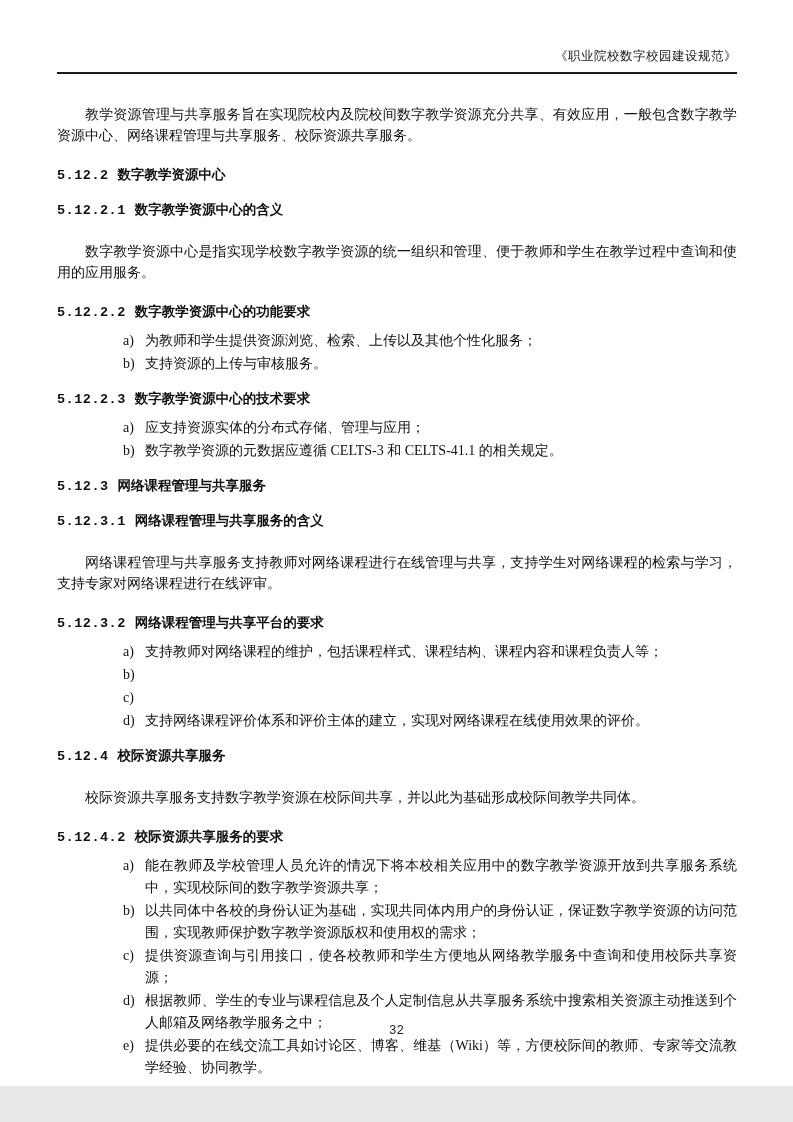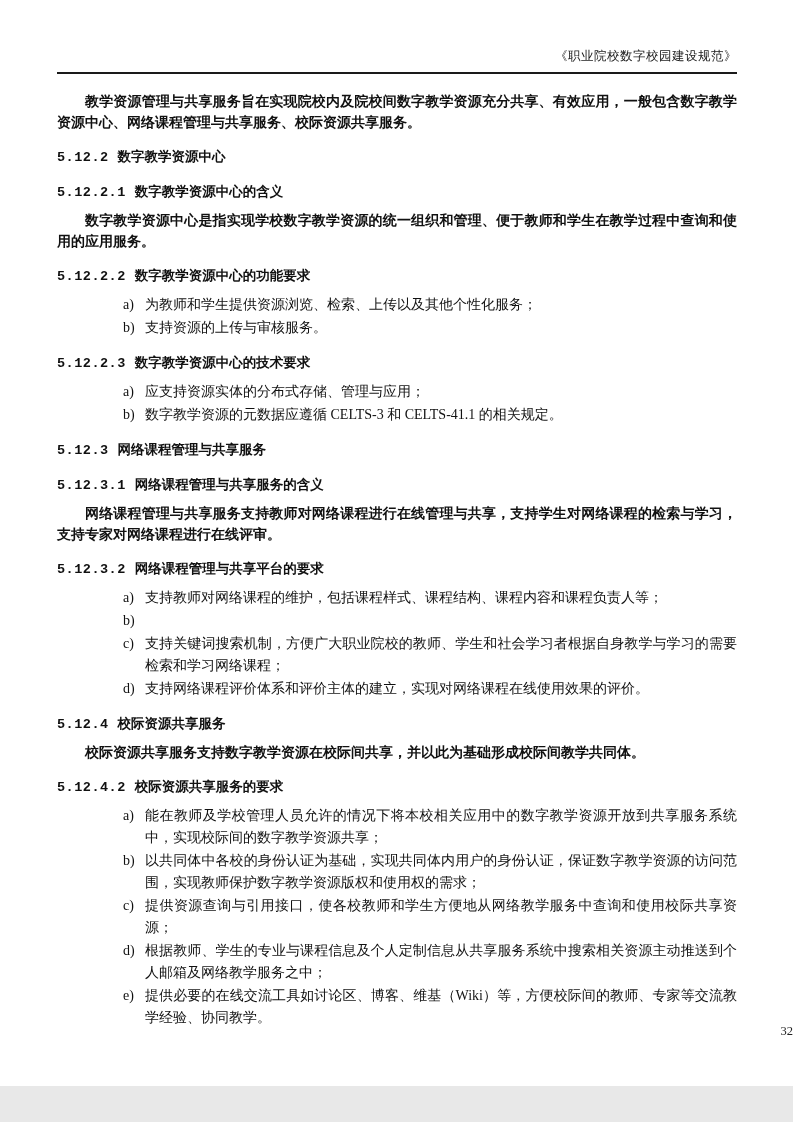--- a/index.html
+++ b/index.html
@@ -38,23 +38,22 @@
   .content {
     position: absolute;
     top: 84px;
     left: 57px;
     width: 680px;
     font-size: 14px;
     line-height: 21px;
     text-align: justify;
   }
   .para {
-    margin: 7px 0;
+    margin: 20px 0;
     text-indent: 2em;
-    font-weight: bold;
   }
   .heading {
     margin: 15px 0 7px 0;
     font-family: Liberation Mono, monospace;
     font-weight: bold;
     font-size: 13.5px;
     line-height: 20px;
     text-align: left;
   }
   .heading .hnum {
@@ -76,23 +75,24 @@
   }
   .li-text {
     flex: 1 1 auto;
     text-align: justify;
   }
   .page-footer {
     position: absolute;
     top: 1024px;
     left: 0;
     width: 100%;
-    text-align: right;
+    text-align: center;
     font-size: 12.5px;
     color: #222222;
+    font-family: Liberation Mono, monospace;
   }
 </style>
 </head>
 <body>
 
 <div class="page">
   <div class="running-header">《职业院校数字校园建设规范》</div>
   <div class="header-rule"></div>
 
   <div class="content" id="doc-content">
@@ -129,21 +129,20 @@
       <div class="list">
         <div class="list-item">
           <span class="li-label">a)</span>
           <span class="li-text">支持教师对网络课程的维护，包括课程样式、课程结构、课程内容和课程负责人等；</span>
         </div>
         <div class="list-item">
           <span class="li-label">b)</span>
         </div>
         <div class="list-item">
           <span class="li-label">c)</span>
-          <span class="li-text">支持关键词搜索机制，方便广大职业院校的教师、学生和社会学习者根据自身教学与学习的需要检索和学习网络课程；</span>
         </div>
         <div class="list-item">
           <span class="li-label">d)</span>
           <span class="li-text">支持网络课程评价体系和评价主体的建立，实现对网络课程在线使用效果的评价。</span>
         </div>
       </div>
       <div class="heading"><span class="hnum">5.12.4</span><span class="htitle">校际资源共享服务</span></div>
       <p class="para">校际资源共享服务支持数字教学资源在校际间共享，并以此为基础形成校际间教学共同体。</p>
       <div class="heading"><span class="hnum">5.12.4.2</span><span class="htitle">校际资源共享服务的要求</span></div>
       <div class="list">

